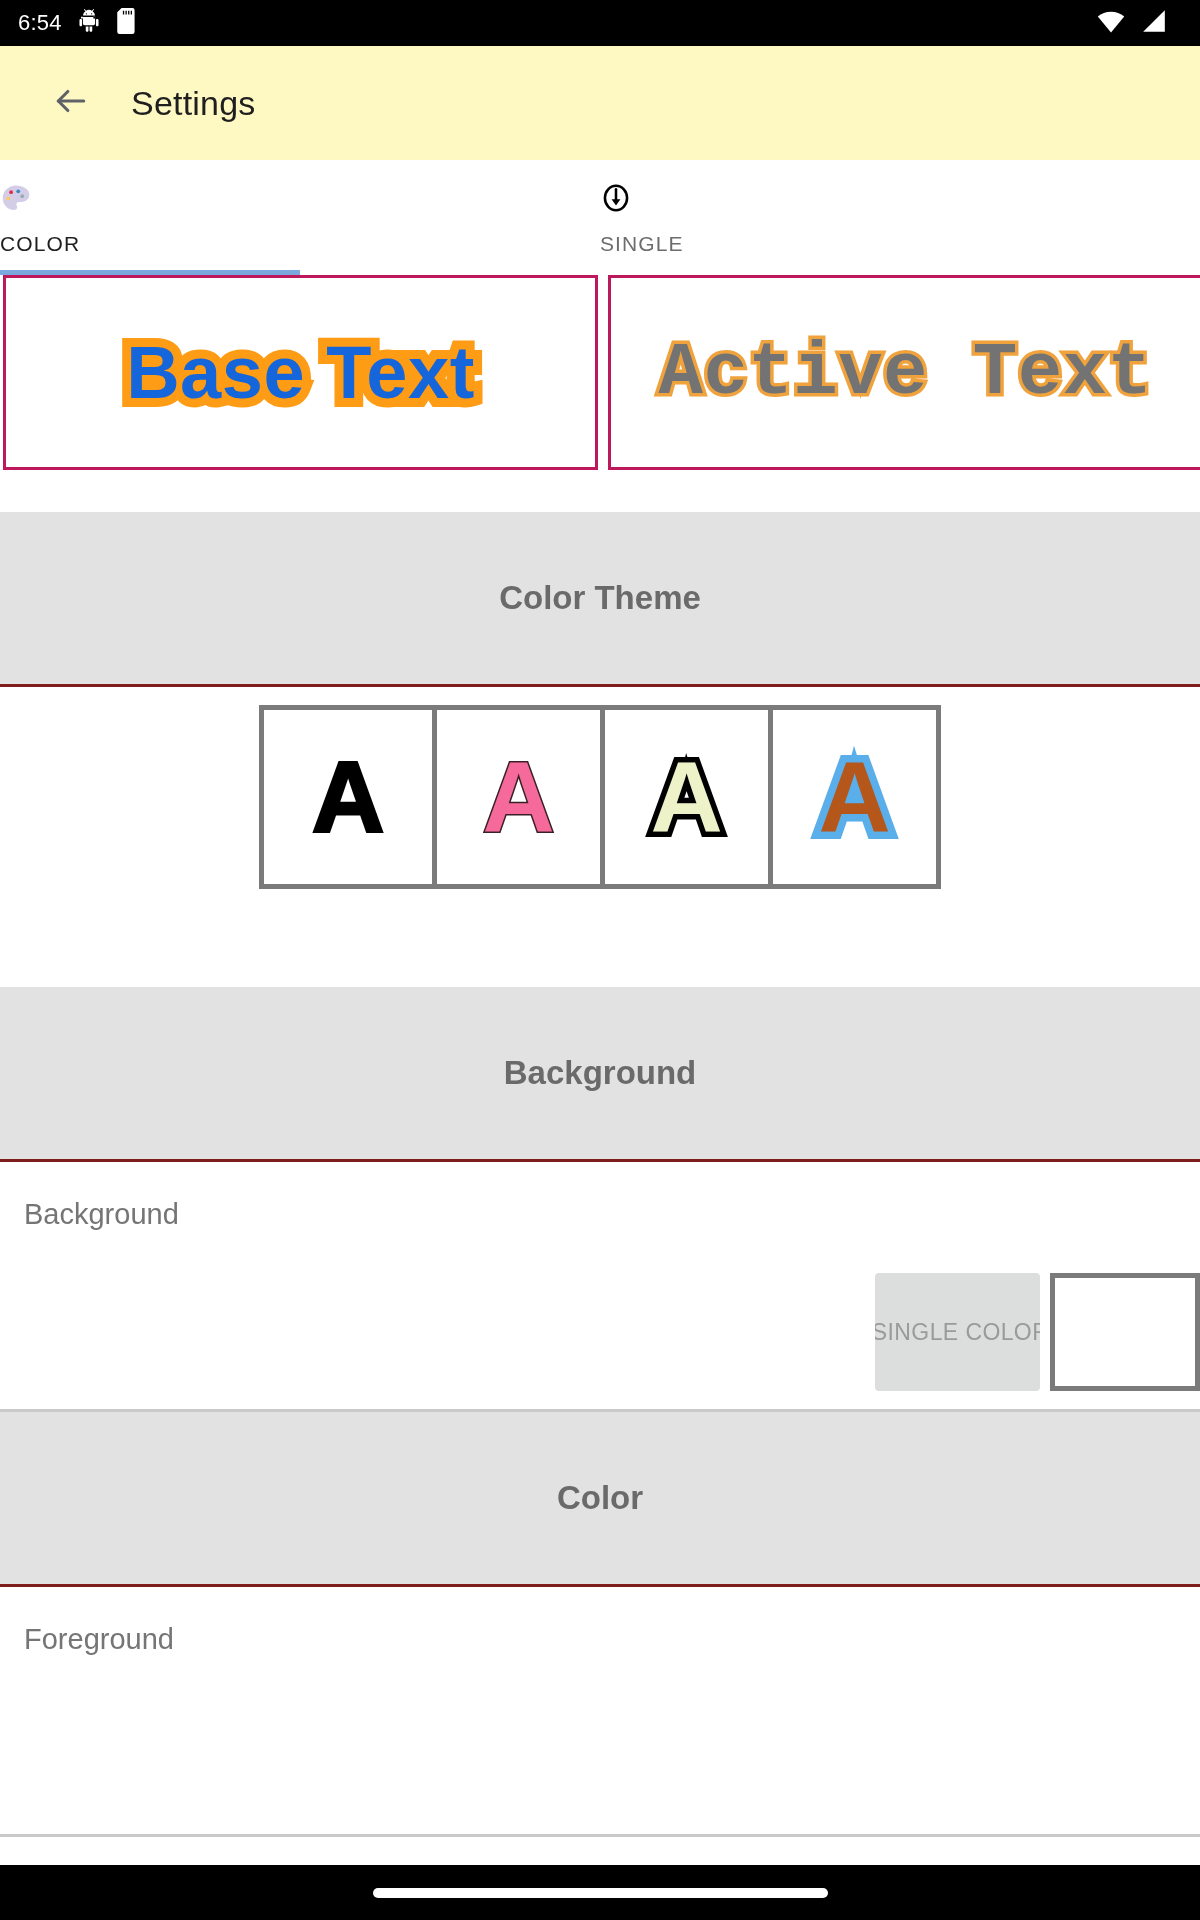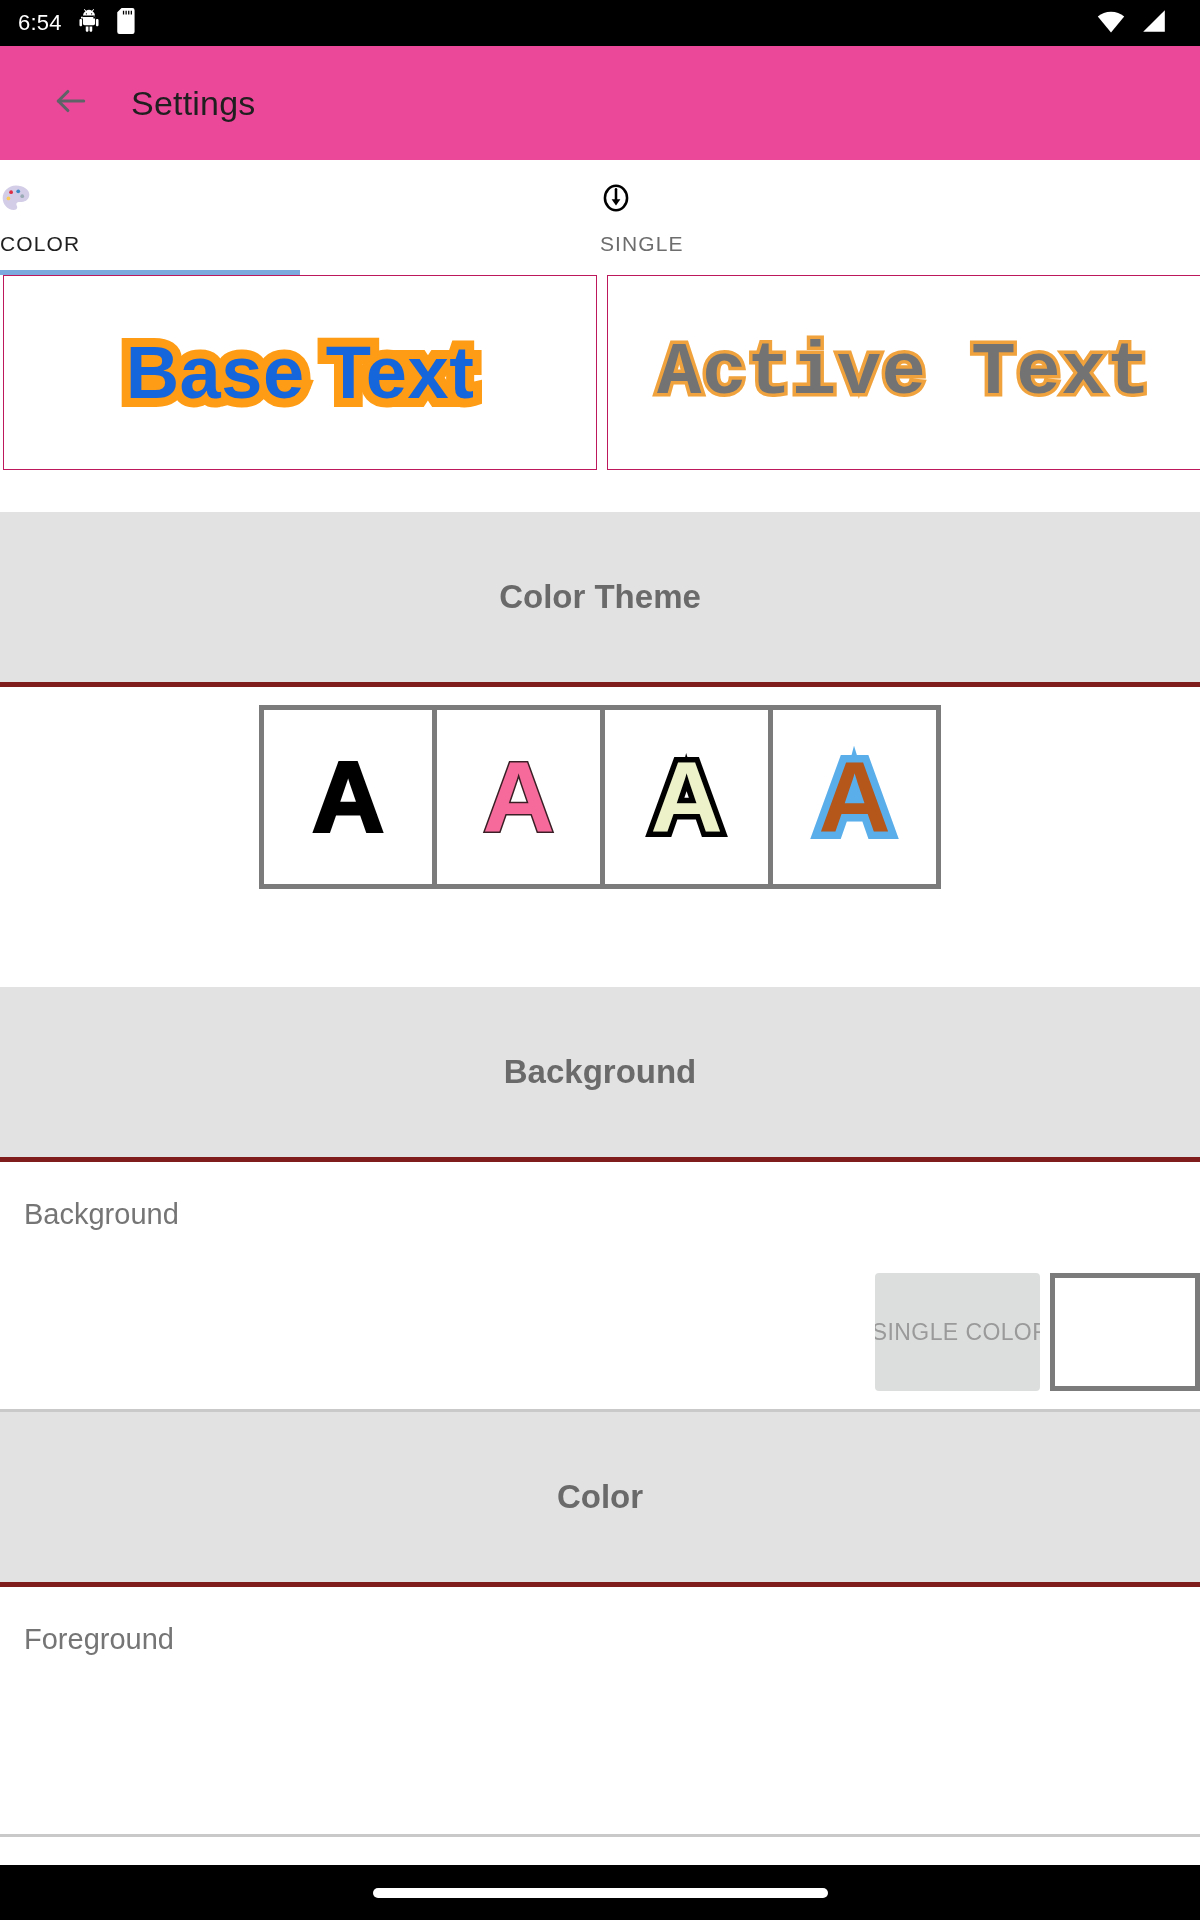--- a/index.html
+++ b/index.html
@@ -22,21 +22,21 @@
   }
   .status-left { display: flex; align-items: center; gap: 14px; }
   .status-clock { font-size: 22px; letter-spacing: 0.2px; line-height: 1; }
   .status-right { margin-left: auto; display: flex; align-items: center; gap: 14px; padding-right: 14px;}
 
   
   .app-bar {
     height: 114px;
     display: flex;
     align-items: center;
-    background: #ec4899;
+    background: #fef9c3;
     padding-left: 42px;
   }
   .back-btn {
     width: 58px; height: 58px;
     display: flex; align-items: center; justify-content: center;
     cursor: pointer;
   }
   .app-title {
     font-size: 34px;
     color: #1f1f1f;
@@ -87,21 +87,21 @@
   .preview-row {
     display: flex;
     padding: 0 3px;
     gap: 10px;
     height: 195px;
     align-items: stretch;
     background: #ffffff;
   }
   .preview-card {
     flex: 1 1 0;
-    border: 1px solid #be185d;
+    border: 3px solid #be185d;
     background: #ffffff;
     display: flex;
     align-items: center;
     justify-content: center;
     overflow: hidden;
     cursor: pointer;
   }
   .preview-card:last-child { border-right: none; margin-right: -3px; }
   .sample-text {
     font-size: 74px;
@@ -123,21 +123,21 @@
 
   .gap-white { background: #ffffff; }
 
   
   .section-header {
     background: #e2e2e2;
     height: 175px;
     display: flex;
     align-items: center;
     justify-content: center;
-    border-bottom: 5px solid #7f1d1d;
+    border-bottom: 3px solid #7f1d1d;
   }
   .section-header-title {
     font-size: 33px;
     font-weight: 700;
     color: #6a6a6a;
   }
 
   
   .theme-area {
     background: #ffffff;

